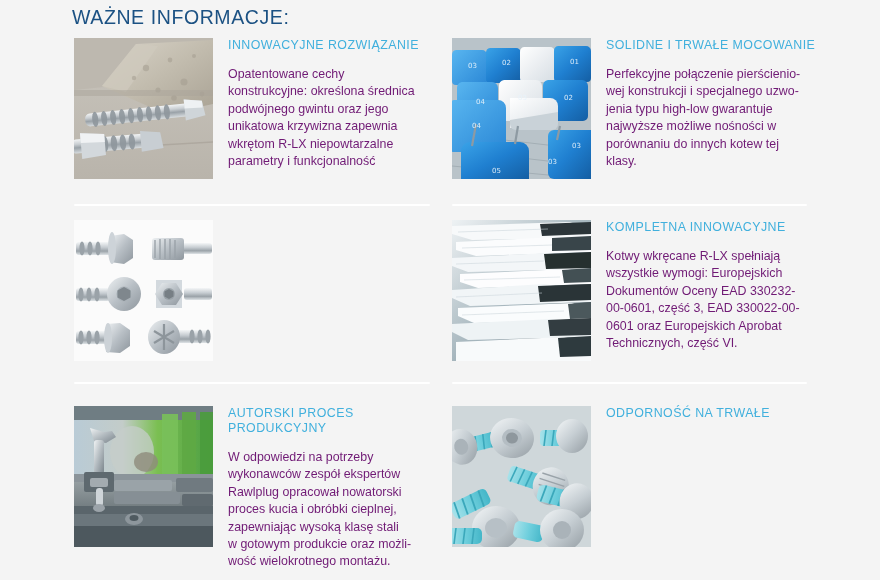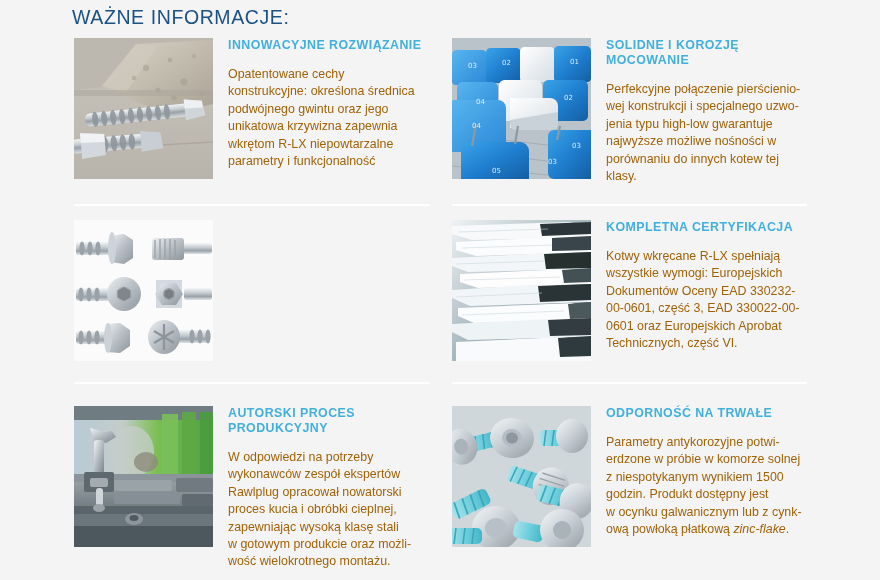--- a/index.html
+++ b/index.html
@@ -62,26 +62,26 @@
     position: absolute;
     left: 154px;
     top: 6px;
     width: 220px;
   }
   .card-title {
     color: #41b0dd;
     font-size: 12.4px;
     letter-spacing: 0.45px;
     line-height: 15px;
-    font-weight: 700;
+    font-weight: 400;
     white-space: pre-line;
   }
   .card-body {
     margin-top: 13px;
-    color: #a16207;
+    color: #701a75;
     font-size: 12.4px;
     line-height: 17.4px;
     white-space: pre-line;
   }
   .card-body i { font-style: italic; }
 </style>
 </head>
 <body>
 
 <div class="page">
@@ -227,21 +227,21 @@
                 <text x="66" y="62">03</text>
                 <text x="112" y="62">02</text>
               <text x="20" y="90">04</text>
                 <text x="96" y="126">03</text>
               <text x="40" y="135">05</text>
                 <text x="120" y="110">03</text>
             </g>
           </svg>
         </div>
         <div class="copy">
-          <div class="card-title">SOLIDNE I KOROZJĘ MOCOWANIE</div>
+          <div class="card-title">SOLIDNE I TRWAŁE MOCOWANIE</div>
           <div class="card-body">Perfekcyjne połączenie pierścienio-
 wej konstrukcji i specjalnego uzwo-
 jenia typu high-low gwarantuje
 najwyższe możliwe nośności w
 porównaniu do innych kotew tej
 klasy.</div>
         </div>
       </div>
     </div>
 
@@ -360,21 +360,21 @@
               <line x1="6" y1="12" x2="96" y2="9"></line>
                 <line x1="10" y1="28" x2="100" y2="25"></line>
               <line x1="4" y1="44" x2="92" y2="41"></line>
                 <line x1="12" y1="60" x2="108" y2="57"></line>
               <line x1="4" y1="77" x2="90" y2="73"></line>
                 <line x1="10" y1="95" x2="112" y2="91"></line>
             </g>
           </svg>
         </div>
         <div class="copy">
-          <div class="card-title">KOMPLETNA CERTYFIKACJA</div>
+          <div class="card-title">KOMPLETNA INNOWACYJNE</div>
           <div class="card-body">Kotwy wkręcane R-LX spełniają
 wszystkie wymogi: Europejskich
 Dokumentów Oceny EAD 330232-
 00-0601, część 3, EAD 330022-00-
 0601 oraz Europejskich Aprobat
 Technicznych, część VI.</div>
         </div>
       </div>
     </div>
 
@@ -530,26 +530,20 @@
               <g stroke="#3ba8bb" stroke-width="1.6">
                   <line x1="4" y1="10" x2="2" y2="26"></line>
                   <line x1="13" y1="10" x2="11" y2="26"></line>
                   <line x1="22" y1="10" x2="20" y2="26"></line>
                 </g>
             </g>
           </svg>
         </div>
         <div class="copy">
           <div class="card-title">ODPORNOŚĆ NA TRWAŁE</div>
-          <div class="card-body"><span>Parametry antykorozyjne potwi-
-erdzone w próbie w komorze solnej
-z niespotykanym wynikiem 1500
-godzin. Produkt dostępny jest
-w ocynku galwanicznym lub z cynk-
-ową powłoką płatkową </span><i>zinc-flake</i><span>.</span></div>
         </div>
       </div>
     </div>
   </div>
 
   <div class="sep s-left y1"></div>
   <div class="sep s-right y1"></div>
   <div class="sep s-left y2"></div>
   <div class="sep s-right y2"></div>
 

